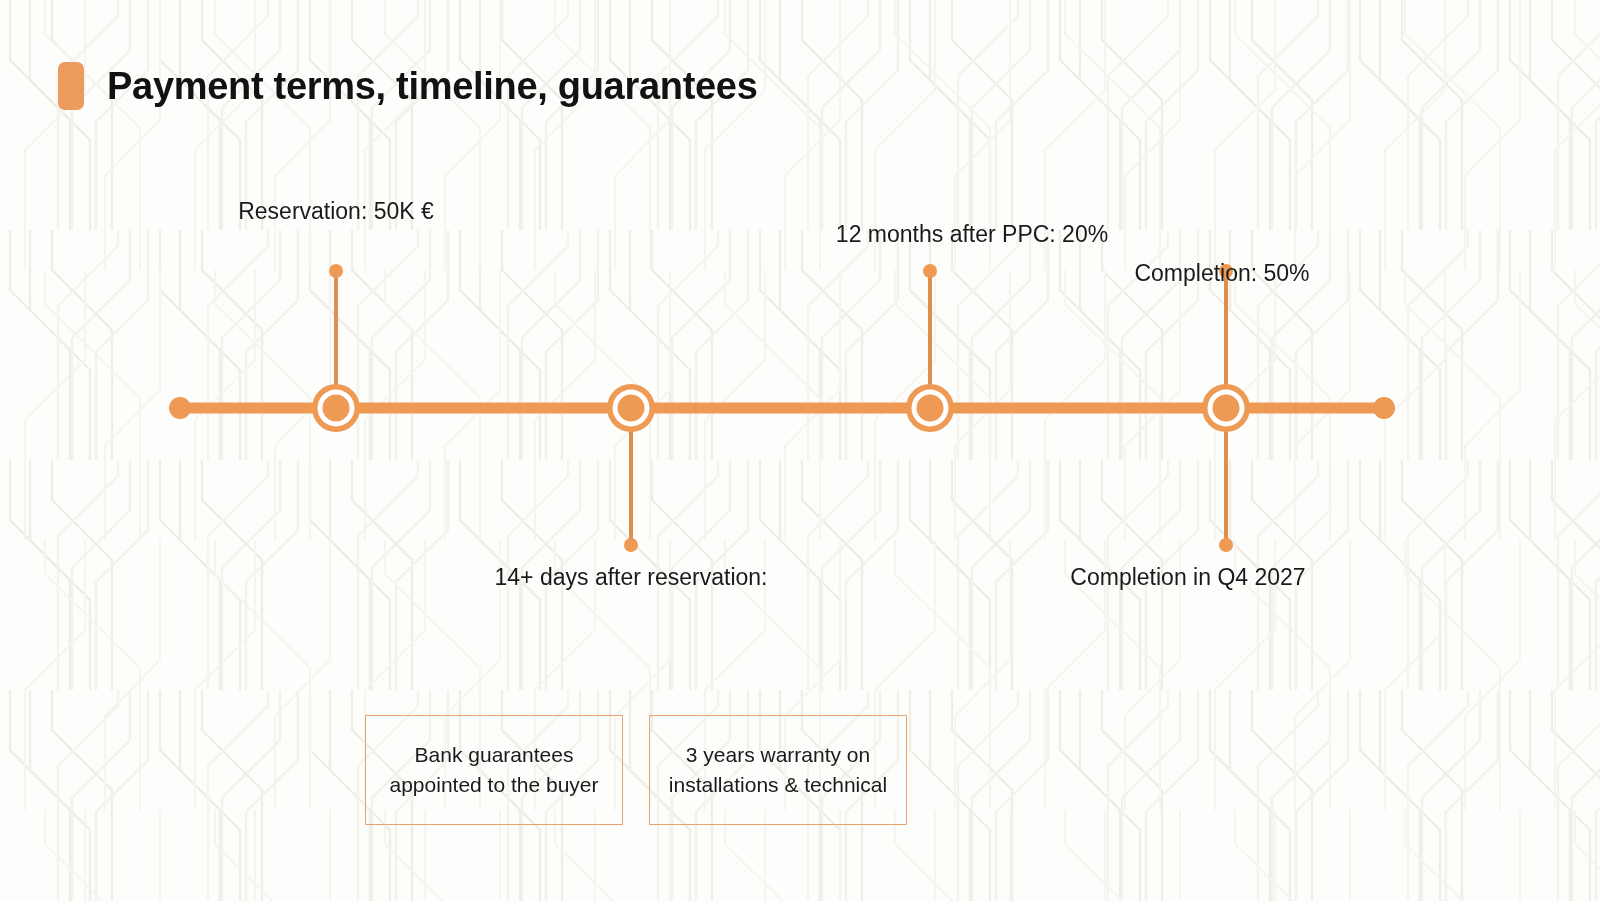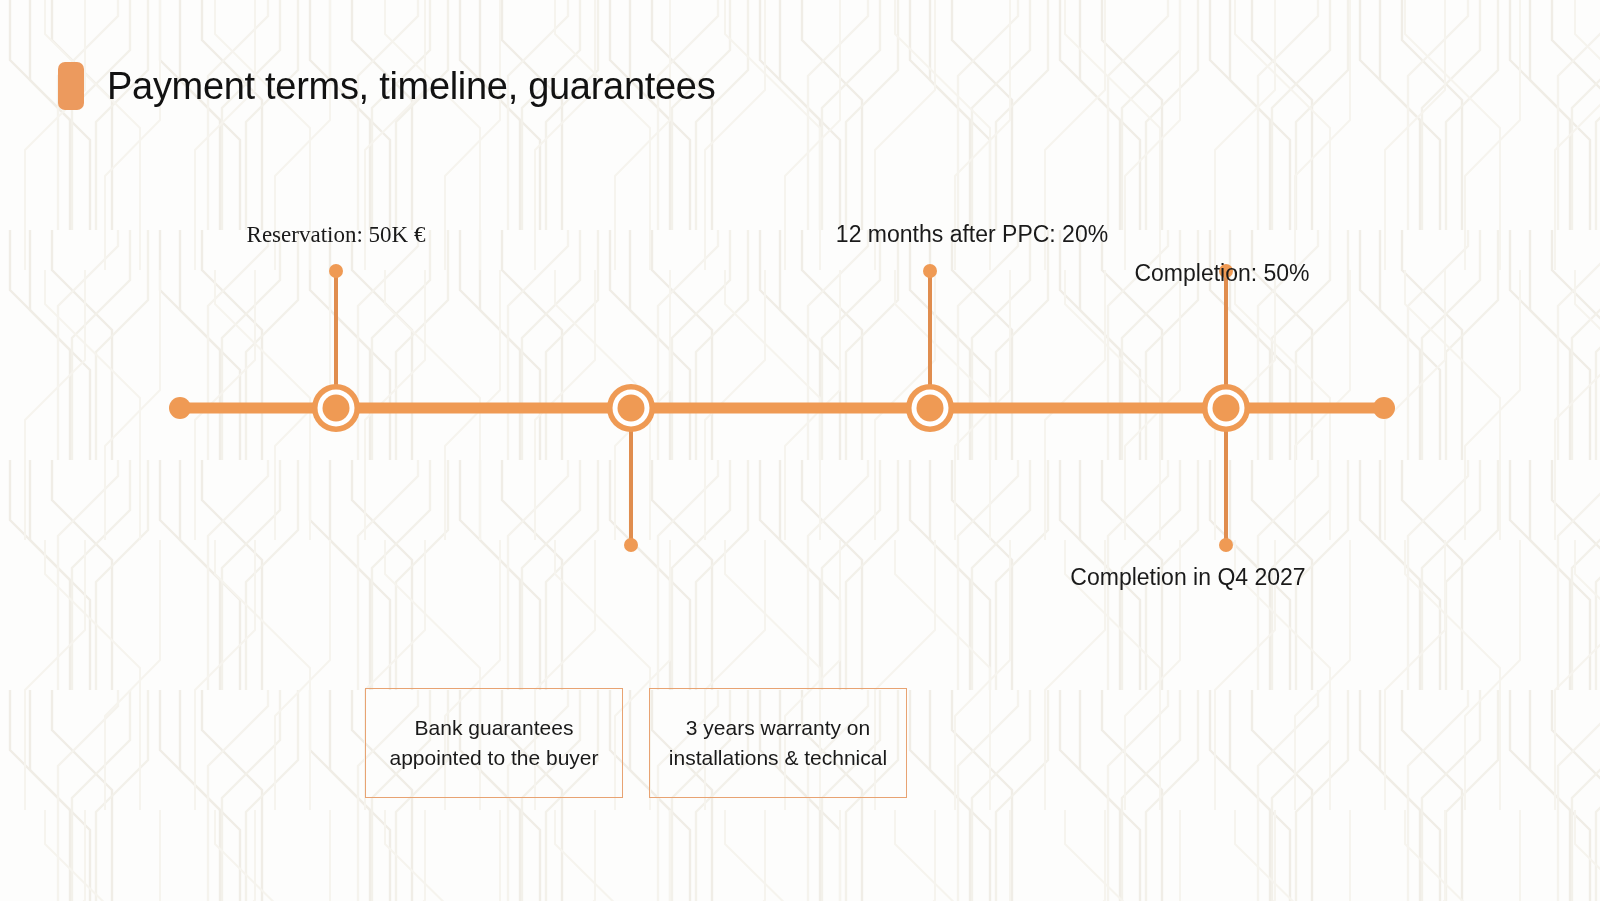--- a/index.html
+++ b/index.html
@@ -25,21 +25,21 @@
     display:flex; align-items:center; gap:23px;
   }
   #title-accent {
     width:26px; height:48px;
     background:#ec9a5e;
     border-radius:7px;
     flex:0 0 auto;
   }
   #title-text {
     font-size:38px;
-    font-weight:normal;
+    font-weight:bold;
     color:#121212;
     letter-spacing:-0.3px;
     white-space:nowrap;
   }
 
   
   #timeline-svg {
     position:absolute;
     left:0; top:0;
     width:1600px; height:901px;
@@ -70,20 +70,21 @@
     border:1.6px solid #e8a372;
     background:transparent;
     display:flex;
     align-items:center;
     justify-content:center;
     text-align:center;
     padding:6px 16px;
     font-size:21px;
     color:#1a1a1a;
     line-height:1.42;
+    margin-top:27px;
   }
 </style>
 </head>
 <body>
 
 <svg id="bg-pattern" viewBox="0 0 1600 901" xmlns="http://www.w3.org/2000/svg">
   <defs>
     <pattern id="circuit" x="0" y="0" width="150" height="230" patternUnits="userSpaceOnUse">
       <g fill="none" stroke="#f0ede6" stroke-width="2.4">
         <path d="M10 -30 L10 60 L70 120 L70 260"></path>
@@ -149,23 +150,24 @@
     <circle cx="930" cy="408" r="18.5" fill="#ffffff"></circle>
     <circle cx="930" cy="408" r="13.5" fill="#ef9a54"></circle>
   </g>
   <g>
     <circle cx="1226" cy="408" r="24" fill="#ef9a54"></circle>
     <circle cx="1226" cy="408" r="18.5" fill="#ffffff"></circle>
     <circle cx="1226" cy="408" r="13.5" fill="#ef9a54"></circle>
   </g>
 </svg>
 
-<div class="milestone-label" style="left:336px; top:220px; transform:translateX(-50%);font-family:Liberation Serif, serif;">Reservation: 50K €</div>
+<div class="milestone-label" style="left:336px; top:196px; transform:translateX(-50%);">Reservation: 50K €</div>
 
 <div class="milestone-label multi" style="left:631px; top:562px; transform:translateX(-50%); width:420px;">
+  <div>14+ days after reservation:</div>
 </div>
 
 <div class="milestone-label" style="left:972px; top:219px; transform:translateX(-50%);">12 months after PPC: 20%</div>
 
 <div class="milestone-label" style="left:1222px; top:219px; transform:translateX(-50%);margin-top:39px;">Completion: 50%</div>
 
 <div class="milestone-label" style="left:1188px; top:562px; transform:translateX(-50%);">Completion in Q4 2027</div>
 
 <div id="guarantee-row">
   <div class="guarantee-box">

